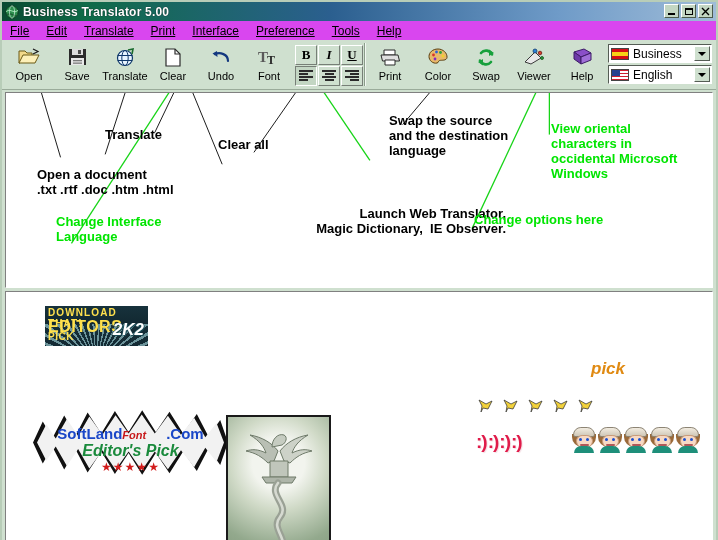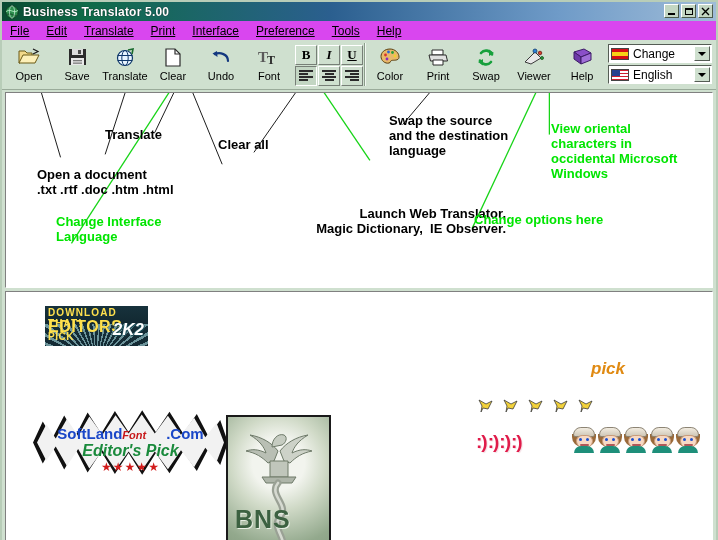--- a/index.html
+++ b/index.html
@@ -304,45 +304,45 @@
               <i class="ln"></i>
           </span>
         </div>
       </div>
     </div>
 
     <div class="vsep"></div>
 
     <div class="tbtn">
       <div class="ti">
+        <svg width="22" height="18" viewBox="0 0 22 18">
+          <path d="M5 2h11v5H5z" fill="#fff" stroke="#2b2b2b" stroke-width="1"></path>
+          <path d="M2 7h17l1.5 6H3.5z" fill="#e0e0e0" stroke="#2b2b2b" stroke-width="1"></path>
+          <path d="M6 12h10v5H6z" fill="#fff" stroke="#2b2b2b" stroke-width="1"></path>
+        </svg>
+      </div>
+      <div class="tl">Print</div>
+    </div>
+
+    <div class="tbtn">
+      <div class="ti">
         <svg width="20" height="18" viewBox="0 0 20 18">
           <path d="M10 1C4.5 1 1 4.5 1 8.5S5 16 9 15c2-.5 1-2 2.5-2.5 2-.6 7 .5 7.5-3C19.4 5 15 1 10 1z" fill="#e8b96a" stroke="#5a3f12" stroke-width="1"></path>
           <circle cx="5.5" cy="7" r="1.4" fill="#d8342b"></circle>
           <circle cx="8.5" cy="4" r="1.4" fill="#2b63d8"></circle>
           <circle cx="12.5" cy="4.5" r="1.4" fill="#28a03c"></circle>
           <circle cx="15" cy="8" r="1.4" fill="#f0d22b"></circle>
           <circle cx="7" cy="11" r="1.4" fill="#8a2bc0"></circle>
         </svg>
       </div>
       <div class="tl">Color</div>
     </div>
 
     <div class="tbtn">
       <div class="ti">
-        <svg width="22" height="18" viewBox="0 0 22 18">
-          <path d="M5 2h11v5H5z" fill="#fff" stroke="#2b2b2b" stroke-width="1"></path>
-          <path d="M2 7h17l1.5 6H3.5z" fill="#e0e0e0" stroke="#2b2b2b" stroke-width="1"></path>
-          <path d="M6 12h10v5H6z" fill="#fff" stroke="#2b2b2b" stroke-width="1"></path>
-        </svg>
-      </div>
-      <div class="tl">Print</div>
-    </div>
-
-    <div class="tbtn">
-      <div class="ti">
         <svg width="20" height="19" viewBox="0 0 20 19">
           <path d="M5 5 A6.5 6.5 0 0 1 16 6.5" fill="none" stroke="#17a03c" stroke-width="2.6" stroke-linecap="round"></path>
           <path d="M15 14 A6.5 6.5 0 0 1 4 12.5" fill="none" stroke="#17a03c" stroke-width="2.6" stroke-linecap="round"></path>
           <path d="M13 1.5 L18 5 L13 8 z" fill="#17a03c"></path>
           <path d="M7 17.5 L2 14 L7 11 z" fill="#17a03c"></path>
         </svg>
       </div>
       <div class="tl">Swap</div>
     </div>
 
@@ -365,21 +365,21 @@
           <path d="M2 4 v7 L9 16 V9 z" fill="#6d3aa8" stroke="#3d1c66" stroke-width="1"></path>
           <path d="M9 9 L19 5 v7 L9 16 z" fill="#a06fd8" stroke="#3d1c66" stroke-width="1"></path>
         </svg>
       </div>
       <div class="tl">Help</div>
     </div>
 
     <div class="langbox">
       <div class="combo">
         <span class="flag flag-es"></span>
-        <span class="combo-label">Change</span>
+        <span class="combo-label">Business</span>
         <span class="combo-arrow">
             <i class="caret"></i>
           </span>
       </div>
       <div class="combo">
         <span class="flag flag-us">
           <span class="stripes"></span>
             <span class="canton"></span>
         </span>
         <span class="combo-label">English</span>
@@ -451,21 +451,20 @@
             <path d="M52 34 C58 26 68 20 80 18 C70 24 66 30 64 36 C72 32 78 32 84 34 C74 36 68 40 62 46 L56 44 z" fill="#cdd2c8" stroke="#6e7a69" stroke-width="1"></path>
             <path d="M44 30 C44 22 50 16 56 18 C60 20 58 26 54 28 z" fill="#c6ccc1" stroke="#6e7a69" stroke-width="1"></path>
             <path d="M42 44 h18 v16 h-18 z" fill="#c0c6bb" stroke="#6e7a69" stroke-width="1"></path>
             <path d="M34 60 h34 l-4 6 h-26 z" fill="#aeb5a9" stroke="#6e7a69" stroke-width="1"></path>
             <path d="M50 66 C40 78 62 88 52 100 C42 112 62 122 52 134" fill="none" stroke="#9aa195" stroke-width="7" stroke-linecap="round"></path>
             <path d="M50 66 C40 78 62 88 52 100 C42 112 62 122 52 134" fill="none" stroke="#d6dad1" stroke-width="2.6" stroke-linecap="round"></path>
             <ellipse cx="52" cy="137" rx="20" ry="6" fill="#b4bbaf" stroke="#6e7a69" stroke-width="1"></ellipse>
             <rect x="33" y="137" width="38" height="11" fill="#c2c8bd" stroke="#6e7a69" stroke-width="1"></rect>
           </svg>
         </div>
-        <div class="txt1">BNS</div>
 
       </div>
 
       <div class="badge b-pick" style="left:585px;top:67px">pick</div>
 
       <div class="birdrow" style="left:471px;top:105px">
         <span class="bird">
           <svg width="17" height="17" viewBox="0 0 17 17">
               <path d="M2 3 L9 7 L15 4 L11 12 L6 11 L4 15 L5 9 z" fill="#f2d23c" stroke="#3a3a3a" stroke-width=".8"></path>
             </svg>

